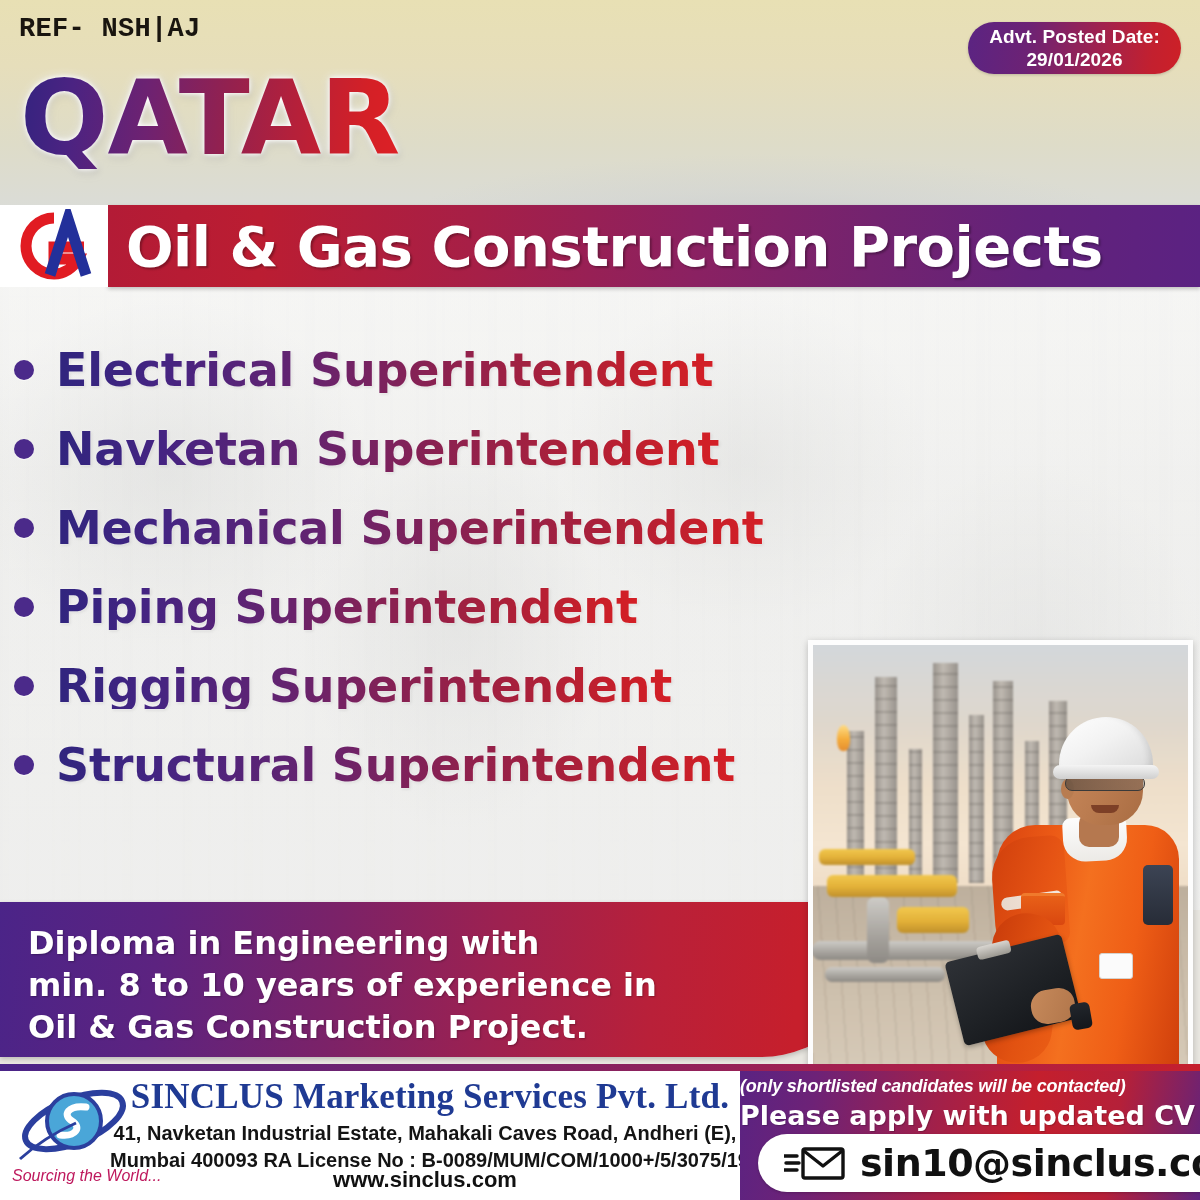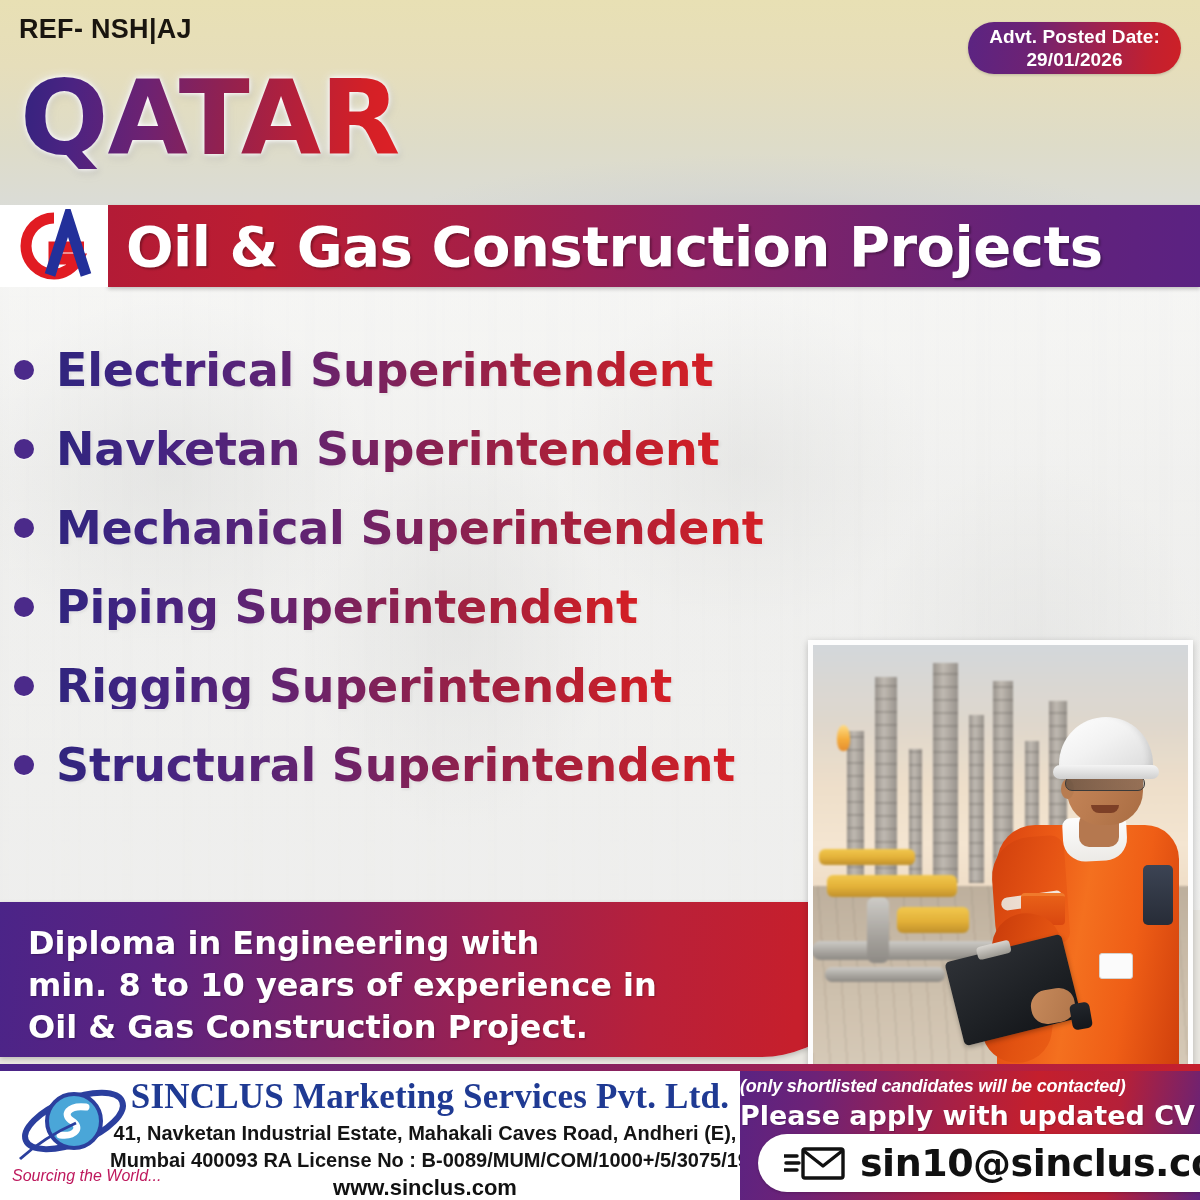--- a/index.html
+++ b/index.html
@@ -38,21 +38,21 @@
   }
   .bg-white-wash{
     position:absolute;left:0;top:285px;width:1200px;height:625px;
     background:linear-gradient(180deg, rgba(250,250,249,.55) 0%, rgba(248,248,247,.42) 30%, rgba(246,246,245,.50) 100%);
   }
 
   
   .ref{
     position:absolute;left:19px;top:14px;
     font-size:27px;font-weight:bold;color:#19150f;letter-spacing:.3px;
-    font-family:Liberation Sans, sans-serif;
+    font-family:Liberation Mono, monospace;
   }
 
   
   .date-badge{
     position:absolute;right:19px;top:22px;width:213px;height:52px;
     border-radius:33px;
     background:linear-gradient(95deg,#5b2482 0%,#6c2275 28%,#9e2250 60%,#c3202f 86%,#cd2027 100%);
     display:flex;flex-direction:column;align-items:center;justify-content:center;
     box-shadow:0 1px 3px rgba(0,0,0,.18);
   }
@@ -208,21 +208,21 @@
   .f-left{position:relative;width:740px;flex:0 0 740px;background:#ffffff;}
   .sinclus-logo{position:absolute;left:14px;top:4px;width:120px;height:92px;}
   .tagline{position:absolute;left:12px;top:96px;font-size:16px;font-style:italic;color:#be185d;
     font-family:Liberation Sans, sans-serif;}
   .f-company{position:absolute;left:120px;top:6px;width:620px;text-align:center;
     font-family:"Liberation Serif", serif;font-weight:bold;font-size:35px;color:#1f3a93;letter-spacing:.2px;
     white-space:nowrap;}
   .f-addr{position:absolute;left:110px;top:49px;width:630px;text-align:center;
     font-family:"Liberation Sans", sans-serif;font-weight:bold;font-size:20px;color:#141414;line-height:1.35;
     white-space:nowrap;}
-  .f-web{position:absolute;left:110px;top:104px;width:630px;text-align:center;
+  .f-web{position:absolute;left:110px;top:96px;width:630px;text-align:center;
     font-family:"Liberation Sans", sans-serif;font-weight:bold;font-size:22px;color:#111;}
 
   .f-right{
     position:relative;flex:1 1 auto;
     background:linear-gradient(100deg,#5a2382 0%,#6d2277 16%,#a52047 44%,#c41f2d 62%,#b52039 80%,#7a2268 94%,#5f2380 100%);
   }
   .f-note{position:absolute;left:0;top:5px;width:100%;text-align:left;color:#ffffff;
     font-size:18px;font-style:italic;font-weight:bold;font-family:"Liberation Sans", sans-serif;
     letter-spacing:-.2px;white-space:nowrap;}
   .f-apply{position:absolute;left:0;top:29px;width:100%;text-align:center;color:#ffffff;

